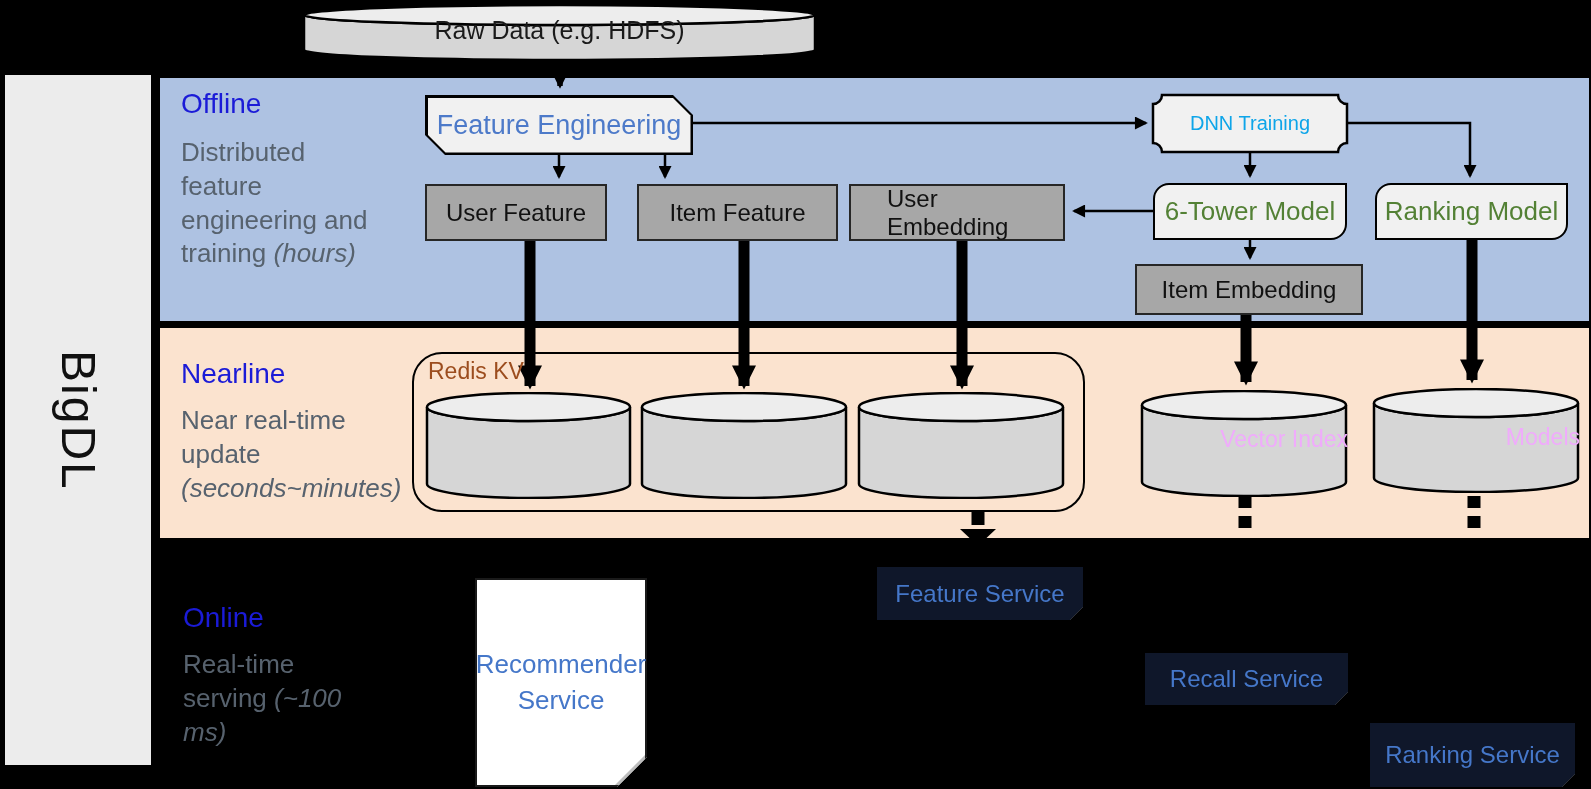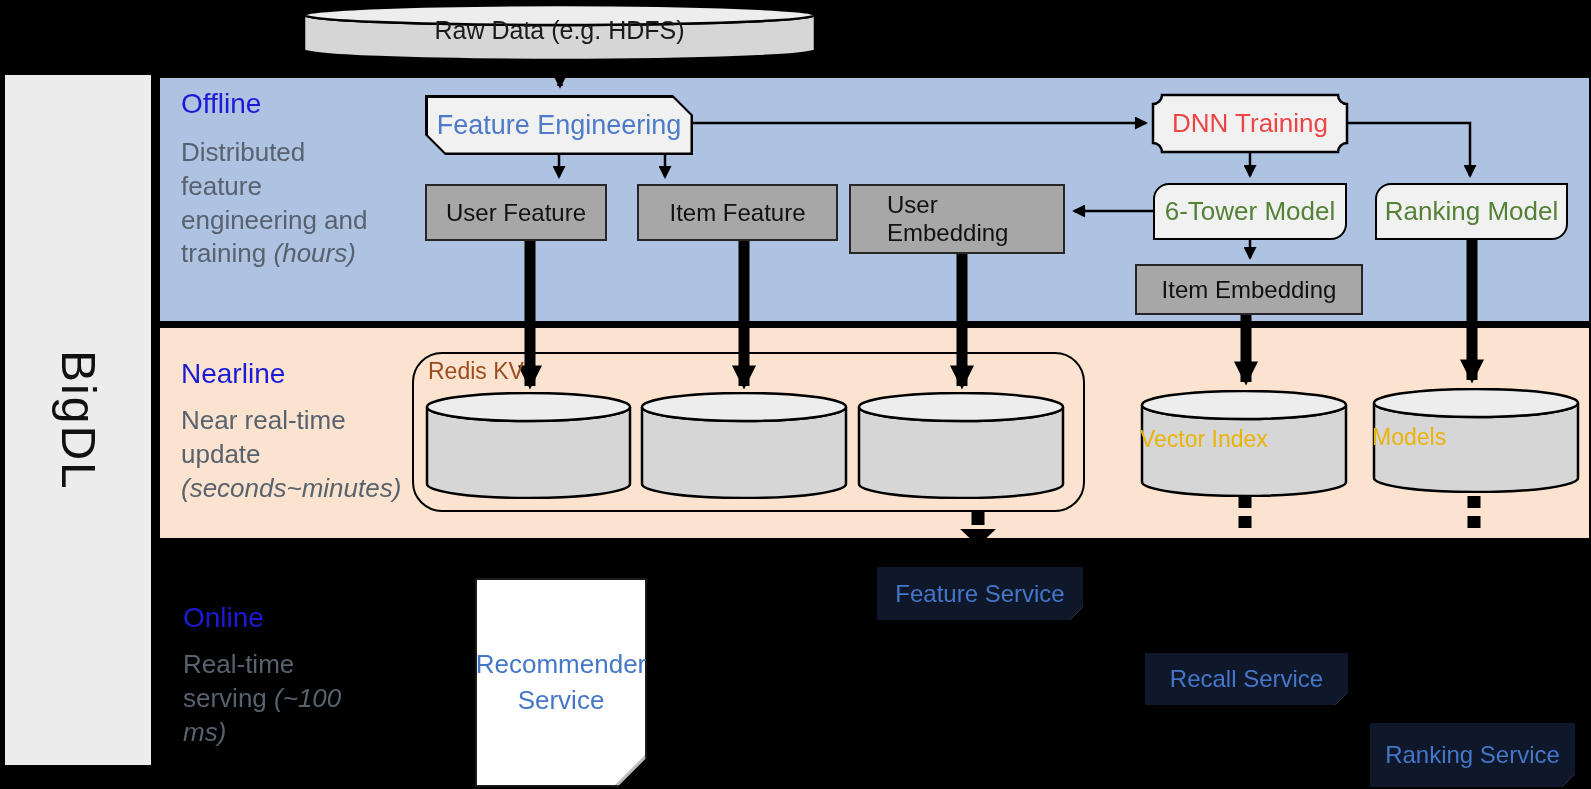--- a/index.html
+++ b/index.html
@@ -20,26 +20,26 @@
            font-size:24px;color:#111;box-sizing:border-box;}
   .litebox{position:absolute;background:#f1f1f1;border:2.5px solid #000;box-sizing:border-box;
            display:flex;align-items:center;justify-content:center;font-size:26px;}
   .round-diag{border-radius:16px 0 16px 0;color:#538135;}
   .snip{position:absolute;background:#000;
         clip-path:polygon(0 0,calc(100% - 20px) 0,100% 20px,100% 100%,20px 100%,0 calc(100% - 20px));}
   .snip-in{position:absolute;inset:2.5px;background:#f1f1f1;
         clip-path:polygon(0 0,calc(100% - 18px) 0,100% 18px,100% 100%,18px 100%,0 calc(100% - 18px));
         display:flex;align-items:center;justify-content:center;font-size:27px;color:#4d7ac9;}
   .plaque-label{position:absolute;inset:0;display:flex;align-items:center;justify-content:center;
-        font-size:26px;color:#ef4444;}
+        font-size:20px;color:#0ea5e9;}
   .redis-box{position:absolute;left:412px;top:352px;width:673px;height:160px;
         border:2.5px solid #000;border-radius:30px;box-sizing:border-box;}
   .redis-label{position:absolute;left:428px;top:358px;font-size:23px;color:#9c4d1e;}
   .cyl{position:absolute;}
-  .cyl .lbl{position:absolute;left:0;right:0;top:34%;text-align:left;font-size:23px;color:#eab308;}
+  .cyl .lbl{position:absolute;left:0;right:0;top:34%;text-align:right;font-size:23px;color:#f0abfc;}
   .service{position:absolute;background:#0f172a;display:flex;align-items:center;justify-content:center;
         font-size:24px;color:#4577c9;
         clip-path:polygon(0 0,100% 0,100% calc(100% - 13px),calc(100% - 13px) 100%,0 100%);}
   .service::after{content:'';position:absolute;right:0;bottom:0;width:0;height:0;
         border-left:13px solid transparent;border-bottom:13px solid #9a9a9a;}
   .doc{position:absolute;background:#fff;border:2px solid #1a1a1a;box-sizing:border-box;
         display:flex;align-items:center;justify-content:center;text-align:center;
         font-size:26px;color:#4577c9;line-height:1.35;
         clip-path:polygon(0 0,100% 0,100% calc(100% - 30px),calc(100% - 30px) 100%,0 100%);}
   .doc::after{content:'';position:absolute;right:0;bottom:0;width:0;height:0;
@@ -125,21 +125,21 @@
 
   <div class="abs node" style="left:1153px;top:95px;width:194px;height:57px;">
     <svg width="194" height="57" viewBox="0 0 194 57" style="overflow:visible;">
       <path d="M9,0 L185,0 A9,9 0 0 0 194,9 L194,48 A9,9 0 0 0 185,57 L9,57 A9,9 0 0 0 0,48 L0,9 A9,9 0 0 0 9,0 Z" fill="#f1f1f1" stroke="#000" stroke-width="2.5"></path>
     </svg>
     <div class="plaque-label">DNN Training</div>
   </div>
 
   <div class="graybox node" style="left:425px;top:184px;width:182px;height:57px;">User Feature</div>
   <div class="graybox node" style="left:637px;top:184px;width:201px;height:57px;">Item Feature</div>
-  <div class="graybox node" style="left:849px;top:184px;width:216px;height:70px;padding-left:36px;">User Embedding</div>
+  <div class="graybox node" style="left:849px;top:184px;width:216px;height:57px;padding-left:36px;">User Embedding</div>
 
   <div class="litebox round-diag node" style="left:1153px;top:183px;width:194px;height:57px;">6-Tower Model</div>
   <div class="litebox round-diag node" style="left:1375px;top:183px;width:193px;height:57px;">Ranking Model</div>
 
   <div class="graybox node" style="left:1135px;top:264px;width:228px;height:51px;">Item Embedding</div>
 
   <svg class="cyl node" style="left:425px;top:392px;" width="207" height="107" viewBox="0 0 207 107">
     <path d="M2,15 L2,92 A101.5,14 0 0 0 205,92 L205,15 A101.5,14 0 0 1 2,15 Z" fill="#d6d6d6" stroke="#000" stroke-width="2.5"></path>
     <ellipse cx="103.5" cy="15" rx="101.5" ry="14" fill="#ededed" stroke="#000" stroke-width="2.5"></ellipse>
   </svg>

